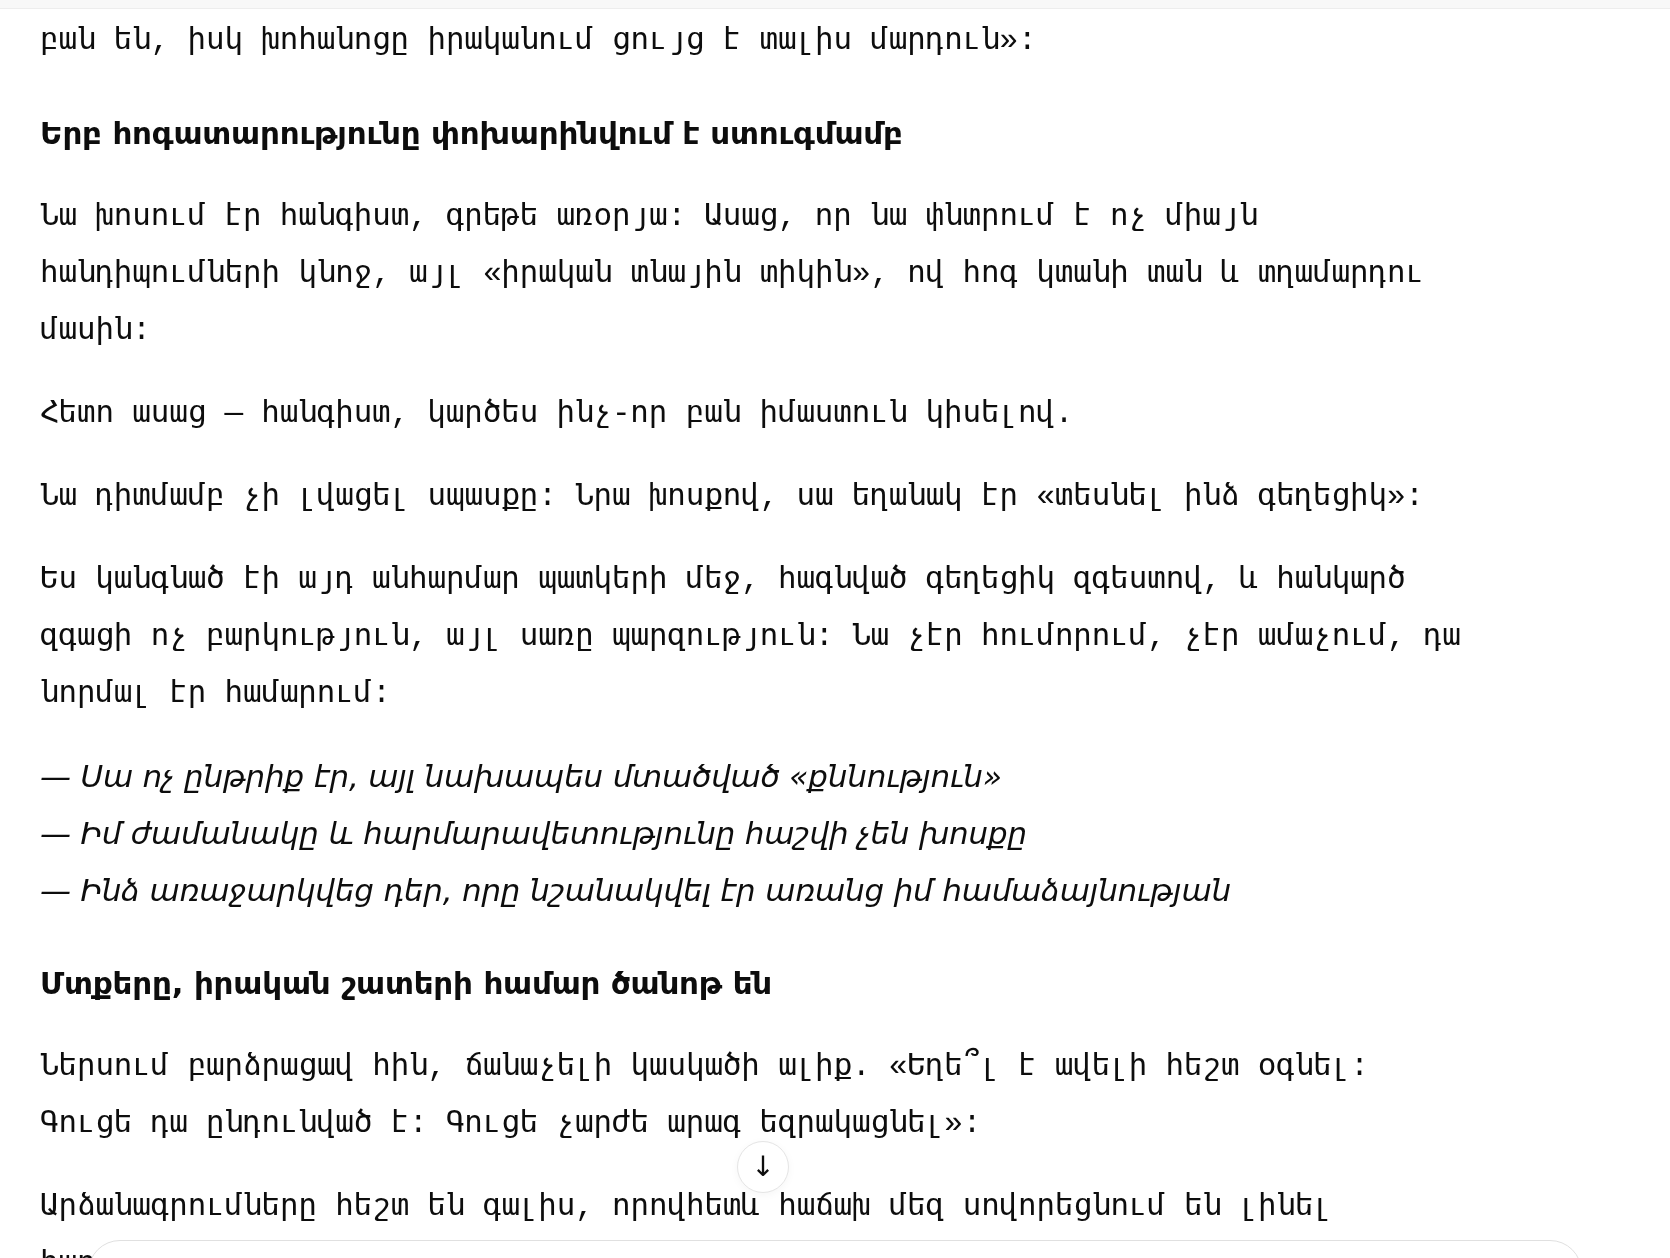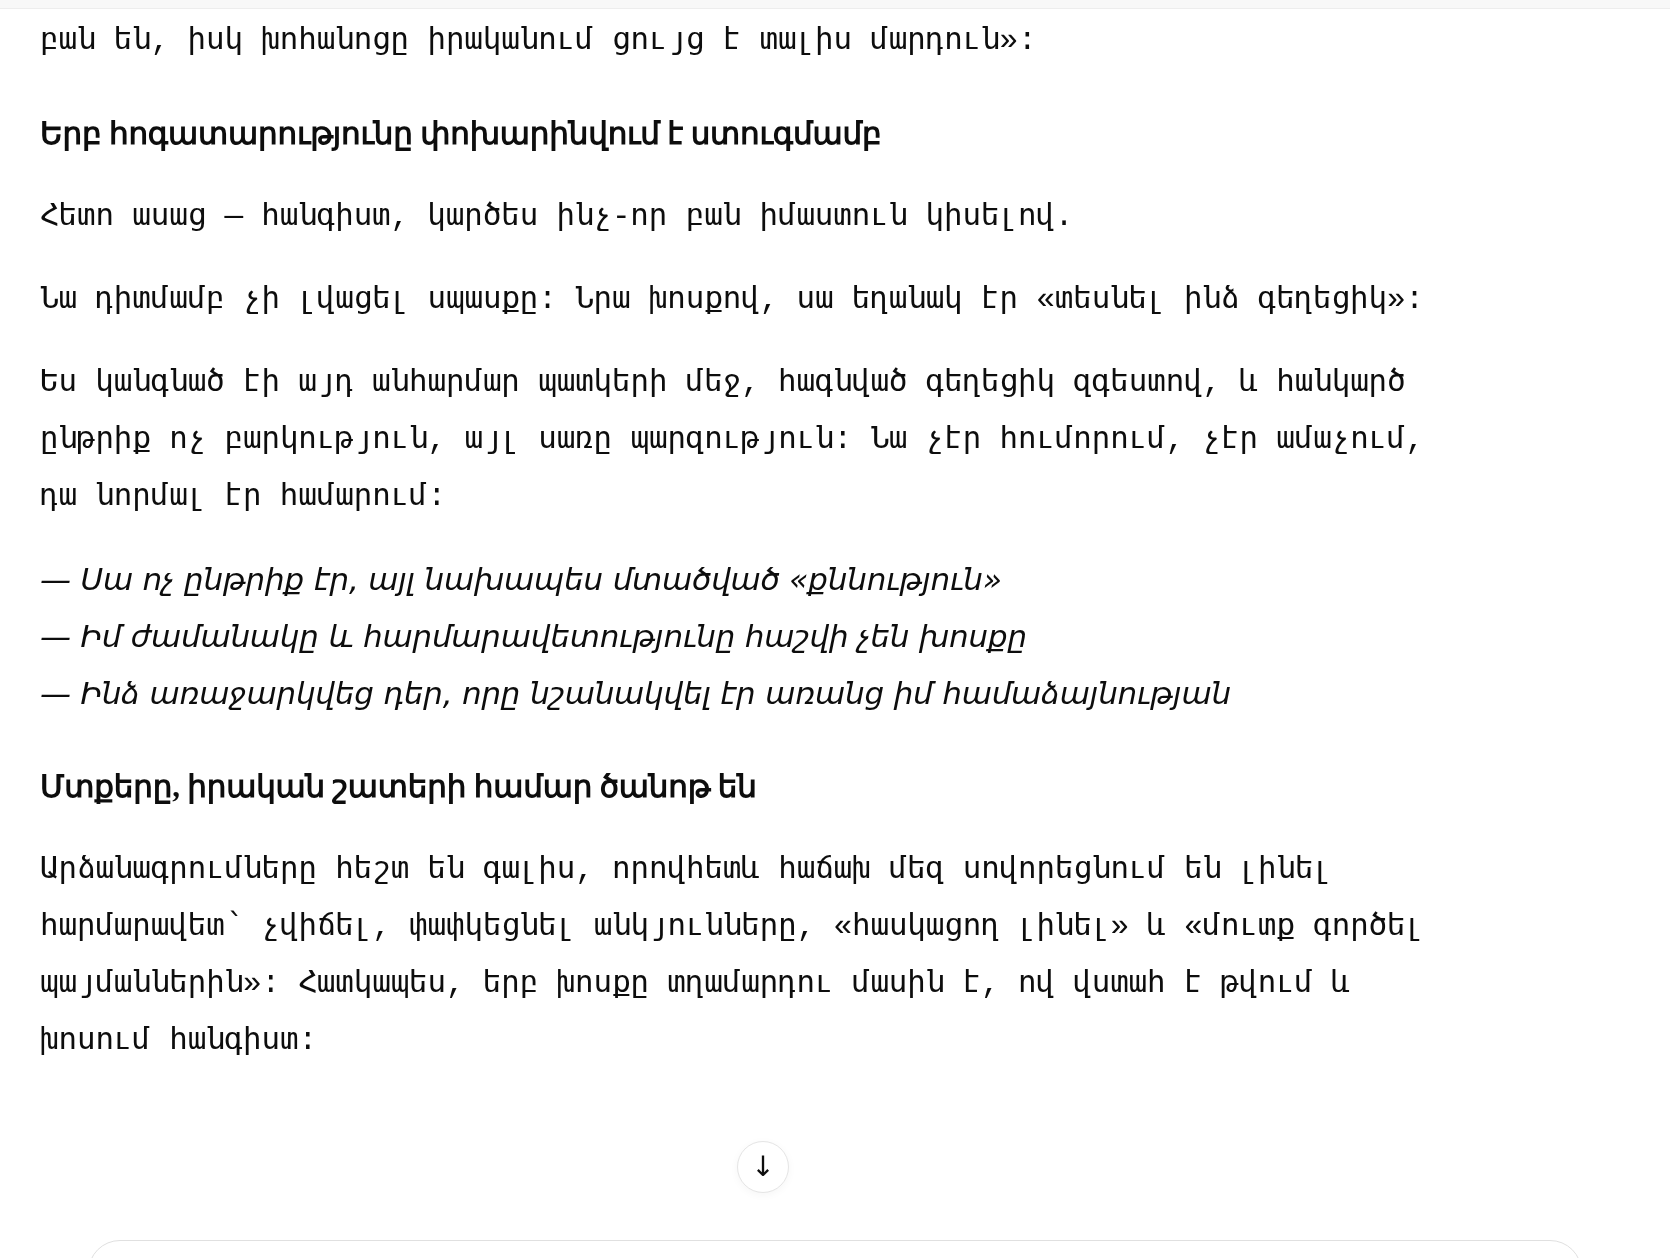--- a/index.html
+++ b/index.html
@@ -35,21 +35,20 @@
     font-family: Liberation Mono, monospace;
   }
   .content p.first {
     margin-top: 2px;
   }
   .content h3 {
     font-size: 31px;
     line-height: 57px;
     font-weight: 700;
     margin: 36px 0 26px 0;
-    font-family: Liberation Serif, serif;
   }
   ul.dash-list {
     list-style: none;
     margin: 26px 0;
     padding: 0;
   }
   ul.dash-list li {
     margin: 0;
     padding: 0;
     font-style: italic;
@@ -92,35 +91,37 @@
 </head>
 <body>
 
 <div class="top-strip"></div>
 
 <main class="content">
   <p class="first">բան են, իսկ խոհանոցը իրականում ցույց է տալիս մարդուն»:</p>
 
   <h3>Երբ հոգատարությունը փոխարինվում է ստուգմամբ</h3>
 
+  <p>Նա խոսում էր հանգիստ, գրեթե առօրյա: Ասաց, որ նա փնտրում է ոչ միայն հանդիպումների կնոջ, այլ «իրական տնային տիկին», ով հոգ կտանի տան և տղամարդու մասին:</p>
 
   <p>Հետո ասաց — հանգիստ, կարծես ինչ-որ բան իմաստուն կիսելով.</p>
 
   <p>Նա դիտմամբ չի լվացել սպասքը: Նրա խոսքով, սա եղանակ էր «տեսնել ինձ գեղեցիկ»:</p>
 
-  <p>Ես կանգնած էի այդ անհարմար պատկերի մեջ, հագնված գեղեցիկ զգեստով, և հանկարծ ընթրիք ոչ բարկություն, այլ սառը պարզություն: Նա չէր հումորում, չէր ամաչում, դա նորմալ էր համարում:</p>
+  <p>Ես կանգնած էի այդ անհարմար պատկերի մեջ, հագնված գեղեցիկ զգեստով, և հանկարծ զգացի ոչ բարկություն, այլ սառը պարզություն: Նա չէր հումորում, չէր ամաչում, դա նորմալ էր համարում:</p>
 
   <ul class="dash-list">
     <li>— Սա ոչ ընթրիք էր, այլ նախապես մտածված «քննություն»</li>
     <li>— Իմ ժամանակը և հարմարավետությունը հաշվի չեն խոսքը</li>
     <li>— Ինձ առաջարկվեց դեր, որը նշանակվել էր առանց իմ համաձայնության</li>
   </ul>
 
   <h3>Մտքերը, իրական շատերի համար ծանոթ են</h3>
 
+  <p>Ներսում բարձրացավ հին, ճանաչելի կասկածի ալիք. «Եղե՞լ է ավելի հեշտ օգնել: Գուցե դա ընդունված է: Գուցե չարժե արագ եզրակացնել»:</p>
 
   <p>Արձանագրումները հեշտ են գալիս, որովհետև հաճախ մեզ սովորեցնում են լինել հարմարավետ՝ չվիճել, փափկեցնել անկյունները, «հասկացող լինել» և «մուտք գործել պայմաններին»: Հատկապես, երբ խոսքը տղամարդու մասին է, ով վստահ է թվում և խոսում հանգիստ:</p>
 </main>
 
 <button class="scroll-down">
   <span class="arrow">↓</span>
 </button>
 
 <div class="composer"></div>
 

